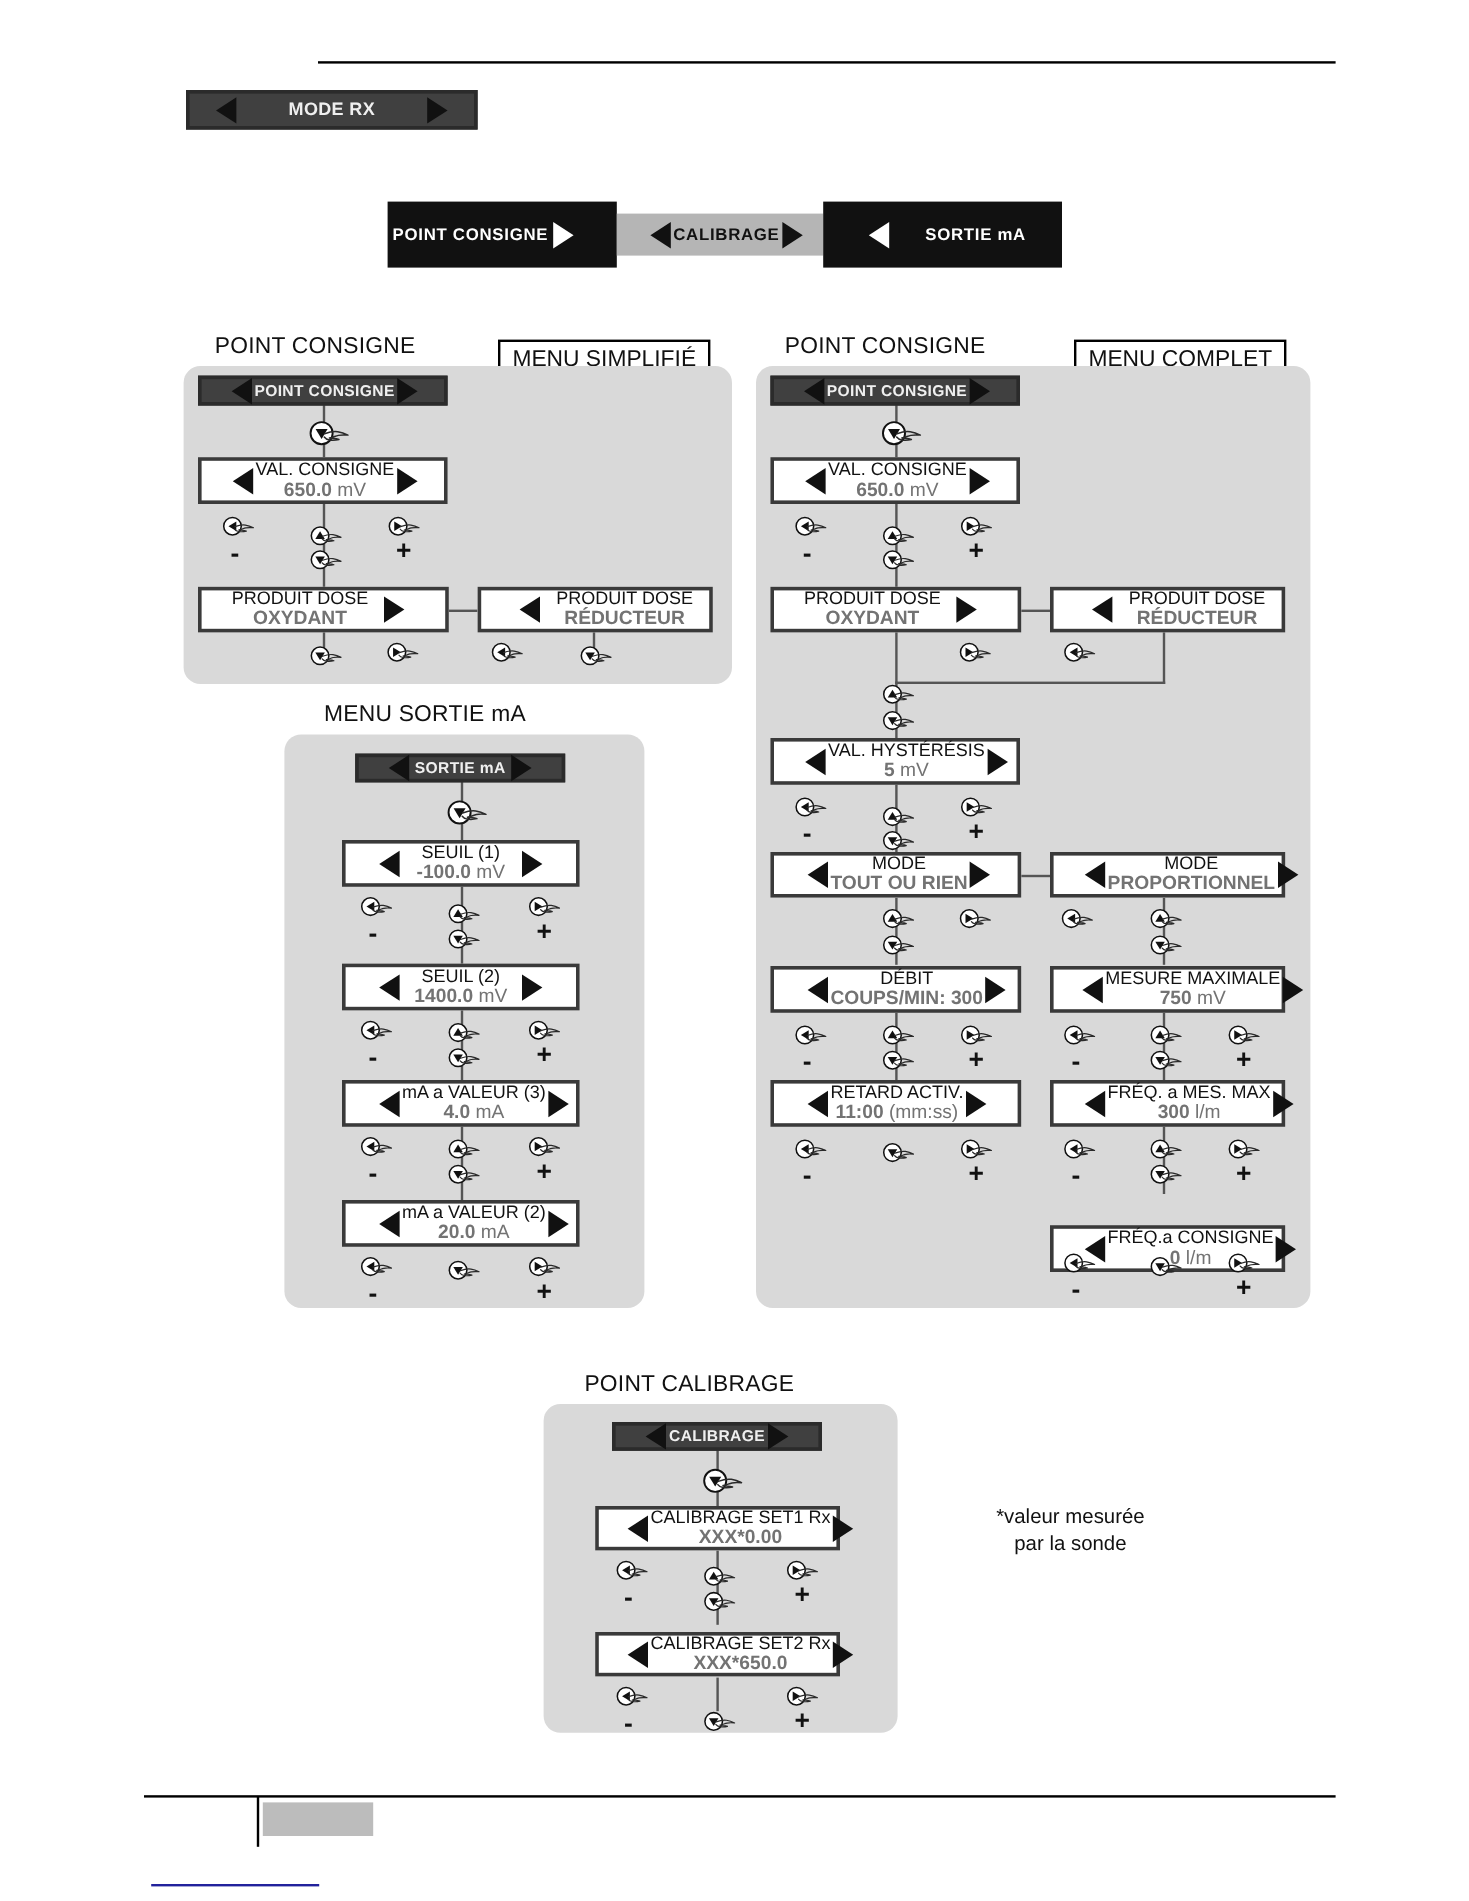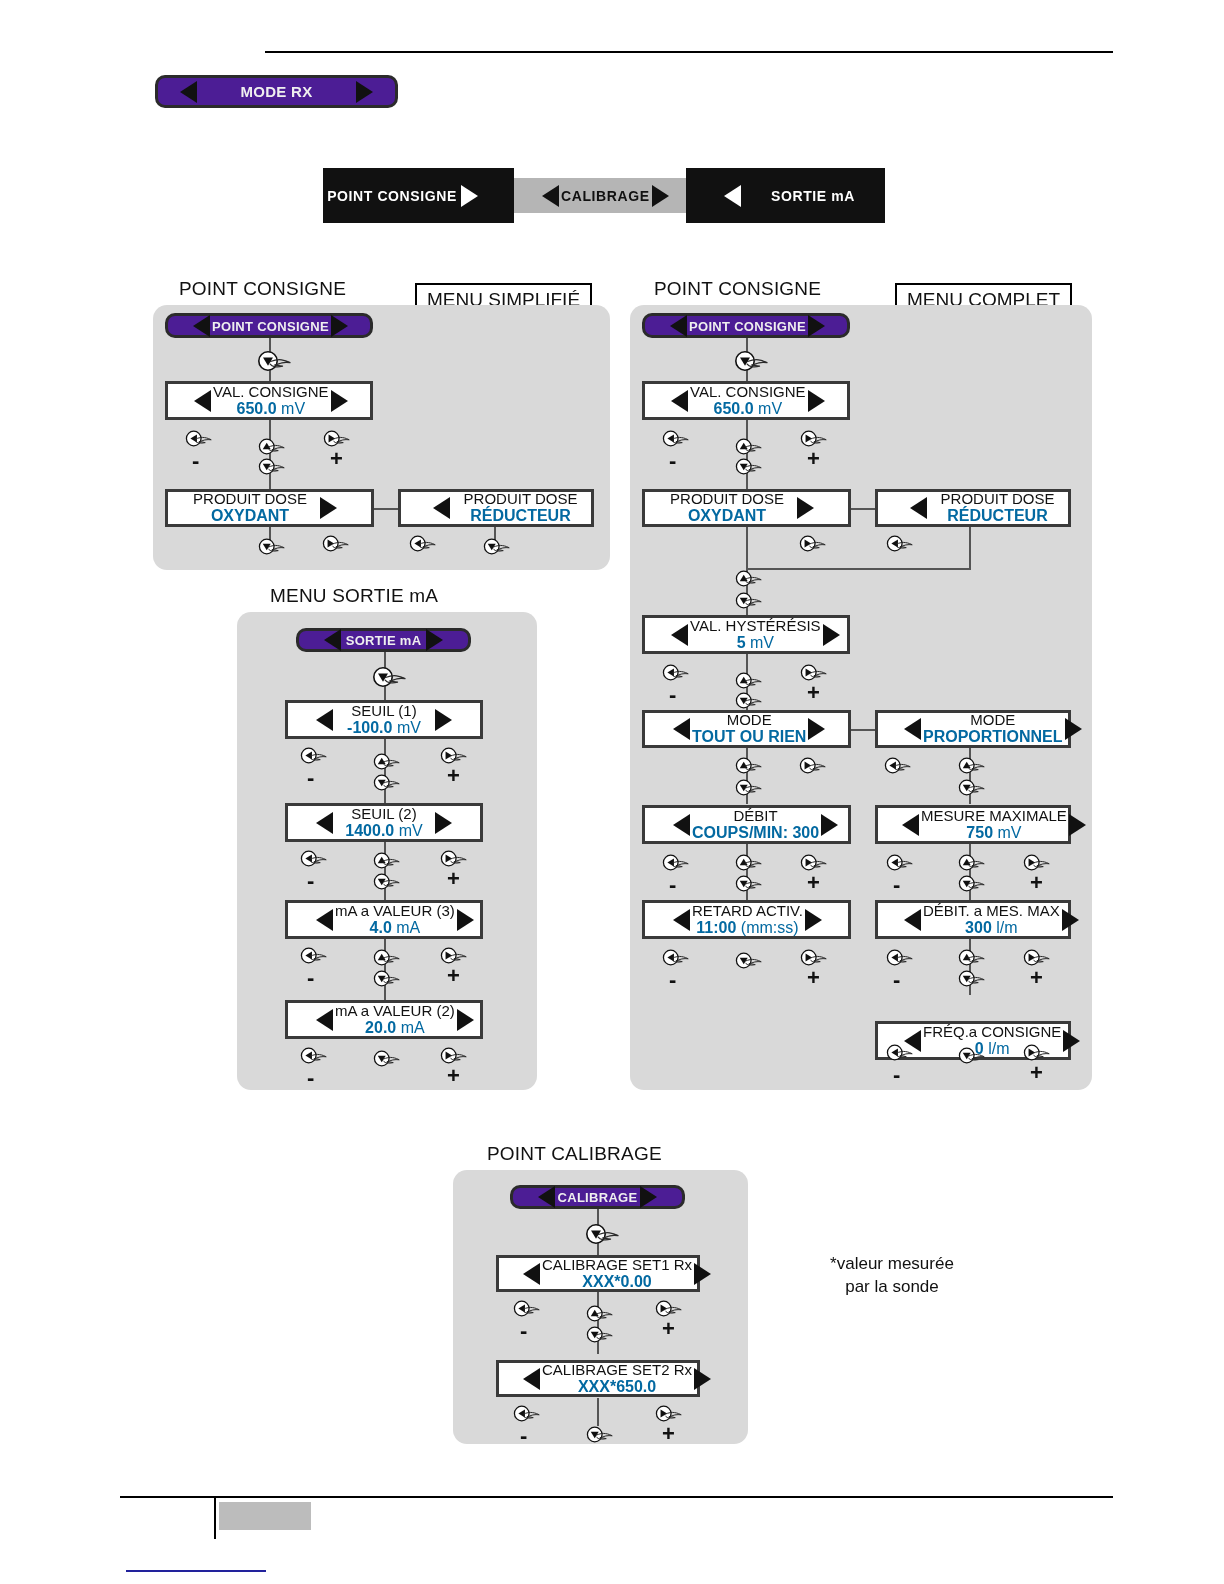--- a/index.html
+++ b/index.html
@@ -24,37 +24,37 @@
   
   .cap{position:absolute;font-size:19px;letter-spacing:.2px;color:#111;white-space:nowrap;}
 
   
   .tag{position:absolute;border:2px solid #000;background:#fff;
        font-size:19px;color:#111;padding:4px 10px 5px;white-space:nowrap;}
 
   
   .lcd{position:absolute;box-sizing:border-box;border:3px solid #3a3a3a;
        background:#fff;display:flex;align-items:center;}
-  .lcd.dark{background:#4c1d95;border-color:#2b2b2b;border-radius:10px;}
+  .lcd.dark{background:#404040;border-color:#2b2b2b;}
   .lcd.black{background:#111;border:none;}
   .lcd.greybar{background:#b5b5b5;border:none;}
 
   .lcd .arrowL,.lcd .arrowR{flex:0 0 auto;width:22px;height:0;}
   .arrowL{border-top:11px solid transparent;border-bottom:11px solid transparent;
           border-right:17px solid #111;}
   .arrowR{border-top:11px solid transparent;border-bottom:11px solid transparent;
           border-left:17px solid #111;}
   .dark .arrowL,.dark .arrowR,.black .arrowL,.black .arrowR{}
   .dark .arrowL{border-right-color:#111;} .dark .arrowR{border-left-color:#111;}
   .black .arrowL{border-right-color:#fff;} .black .arrowR{border-left-color:#fff;}
   .greybar .arrowL{border-right-color:#111;} .greybar .arrowR{border-left-color:#111;}
 
   .lcd .body{flex:1 1 auto;text-align:center;line-height:1.08;padding:0 2px;}
   .l1{font-size:15px;color:#111;white-space:nowrap;}
-  .l2{font-size:16px;font-weight:bold;color:#0369a1;white-space:nowrap;}
+  .l2{font-size:16px;font-weight:bold;color:#737373;white-space:nowrap;}
   .l2 .unit{font-weight:normal;}
   .one-line{font-size:15px;color:#111;white-space:nowrap;}
 
   .dark .l1,.dark .one-line{color:#efefef;font-weight:bold;letter-spacing:.3px;}
   .black .one-line{color:#fff;font-weight:bold;letter-spacing:.6px;font-size:14px;}
   .greybar .one-line{color:#111;font-weight:bold;letter-spacing:.6px;font-size:14px;}
 
   
   .split{display:flex;justify-content:center;padding:0 8px;}
 
@@ -512,21 +512,21 @@
   <span class="body">
     <div class="l1">RETARD ACTIV.</div>
     <div class="l2"><span>11:00</span>
       <span class="unit">(mm:ss)</span></div>
   </span>
   <span class="arrowR" style="margin-right:6px;"></span>
 </div>
 <div class="lcd" style="left:875px;top:900px;width:196px;height:39px;">
   <span class="arrowL" style="margin-left:4px;"></span>
   <span class="body">
-    <div class="l1">DÉBIT. a MES. MAX</div>
+    <div class="l1">FRÉQ. a MES. MAX</div>
     <div class="l2"><span>300</span>
       <span class="unit">l/m</span></div>
   </span>
   <span class="arrowR" style="margin-right:4px;"></span>
 </div>
 <div class="btn sm" style="left:662px;top:947px;">
     <svg viewBox="0 0 34 26" width="27" height="21" style="display: block;">
       <circle cx="11" cy="13" r="9.2" fill="#fff" stroke="#111" stroke-width="1.6"></circle>
       <polygon points="6.8,13 15,8 15,18" fill="#111"></polygon>
       <path d="M13.5,13.5 C17,12.2 21,11.2 24.5,11.8 C28.5,12.4 31,13.6 33,14.6 C30.5,14.4 27.5,14.2 25,14.8 C22.5,15.4 20,16.6 17.5,17 C20,17.4 23,17.2 25.5,18.2 C23,18.8 20,19 17.5,18.6 C15.5,18.3 14,17.3 13.2,16.2" fill="none" stroke="#2a2a2a" stroke-width="1.25" stroke-linejoin="round" stroke-linecap="round"></path>

